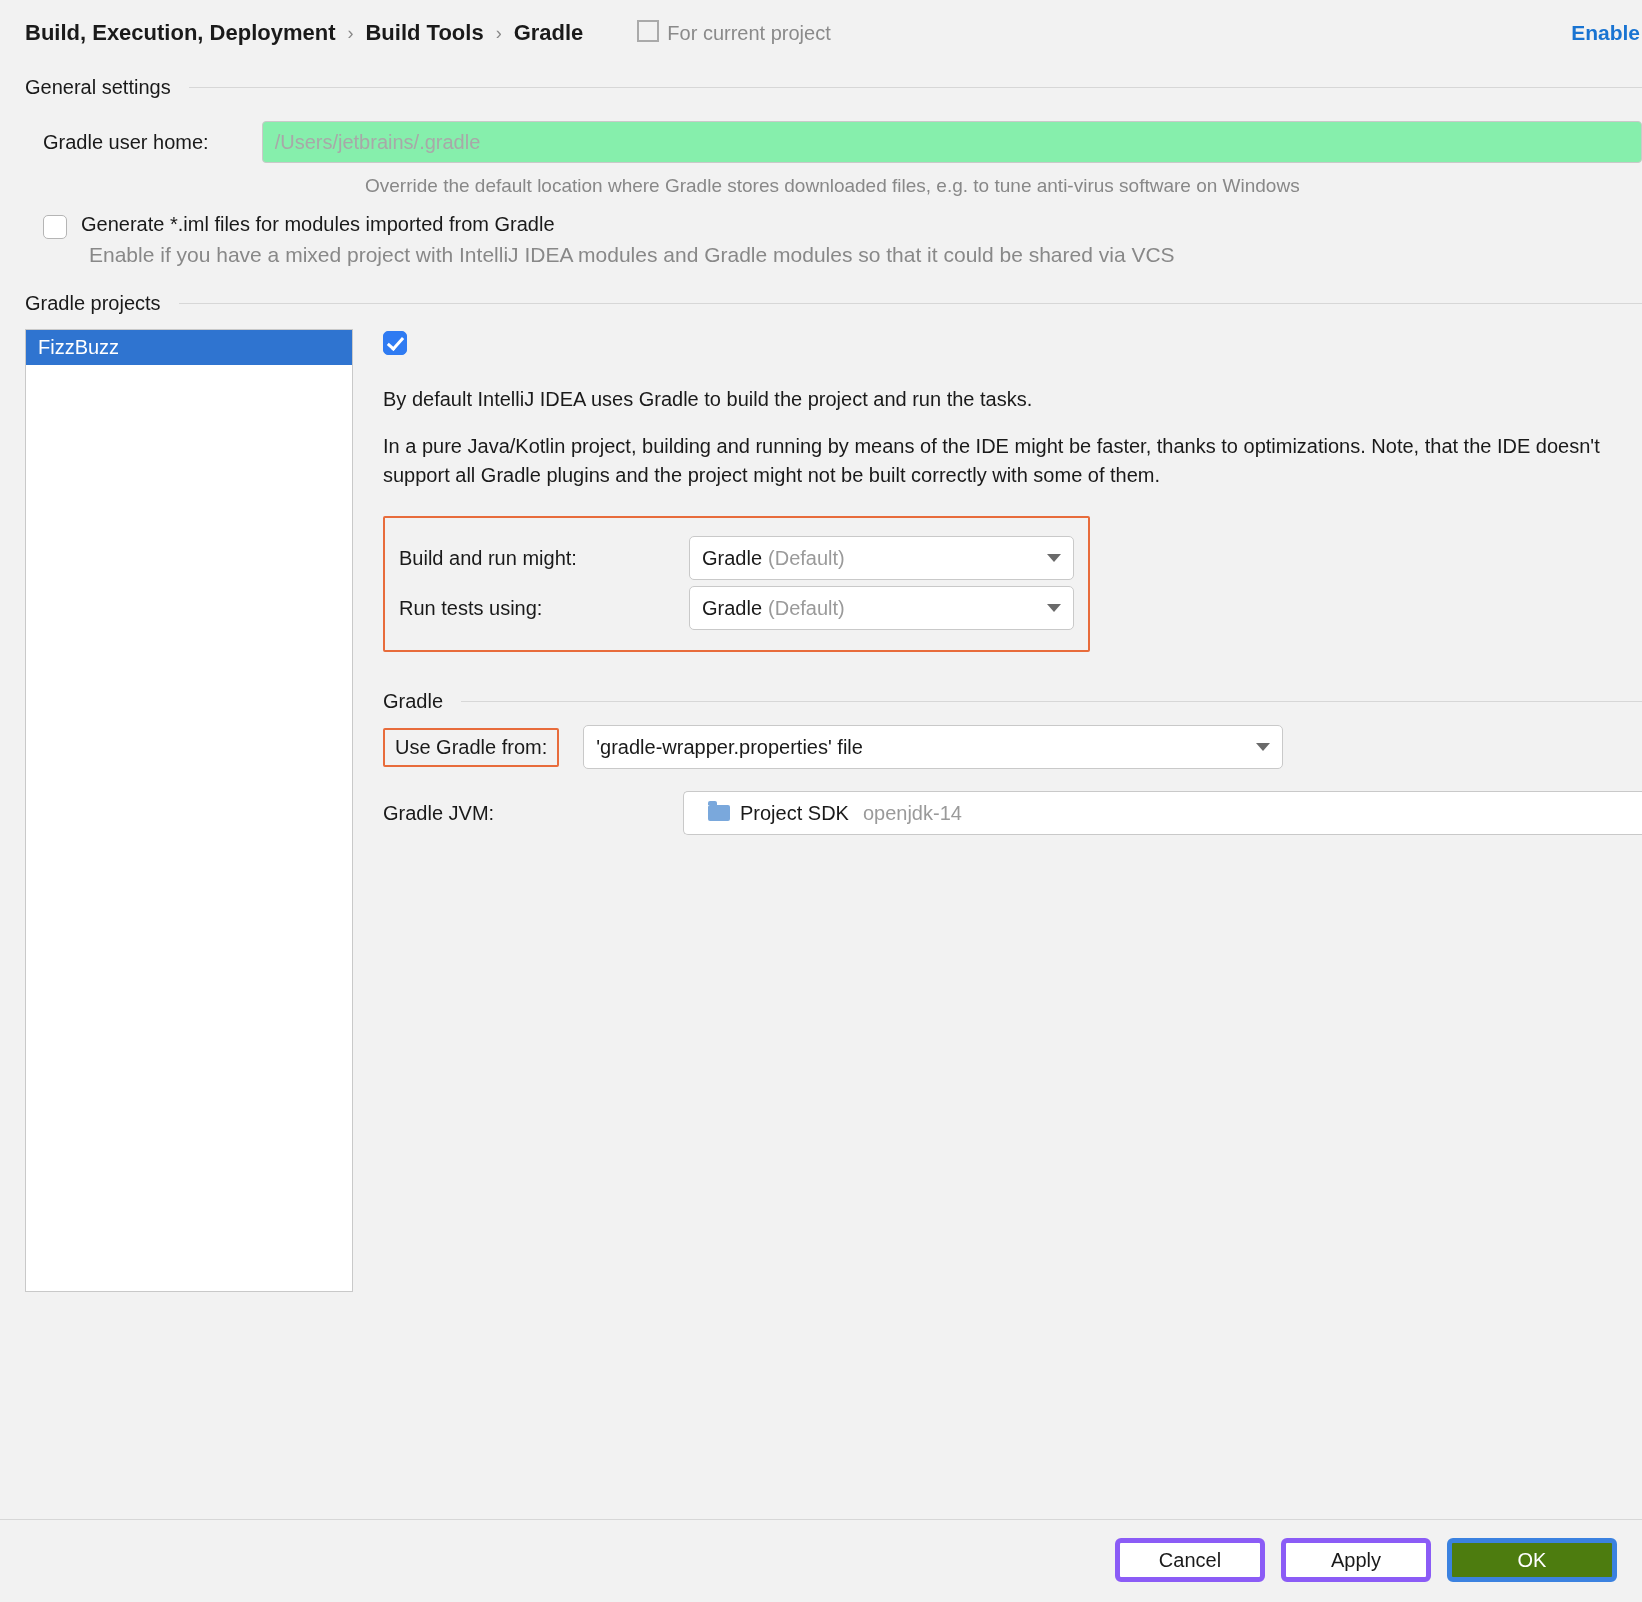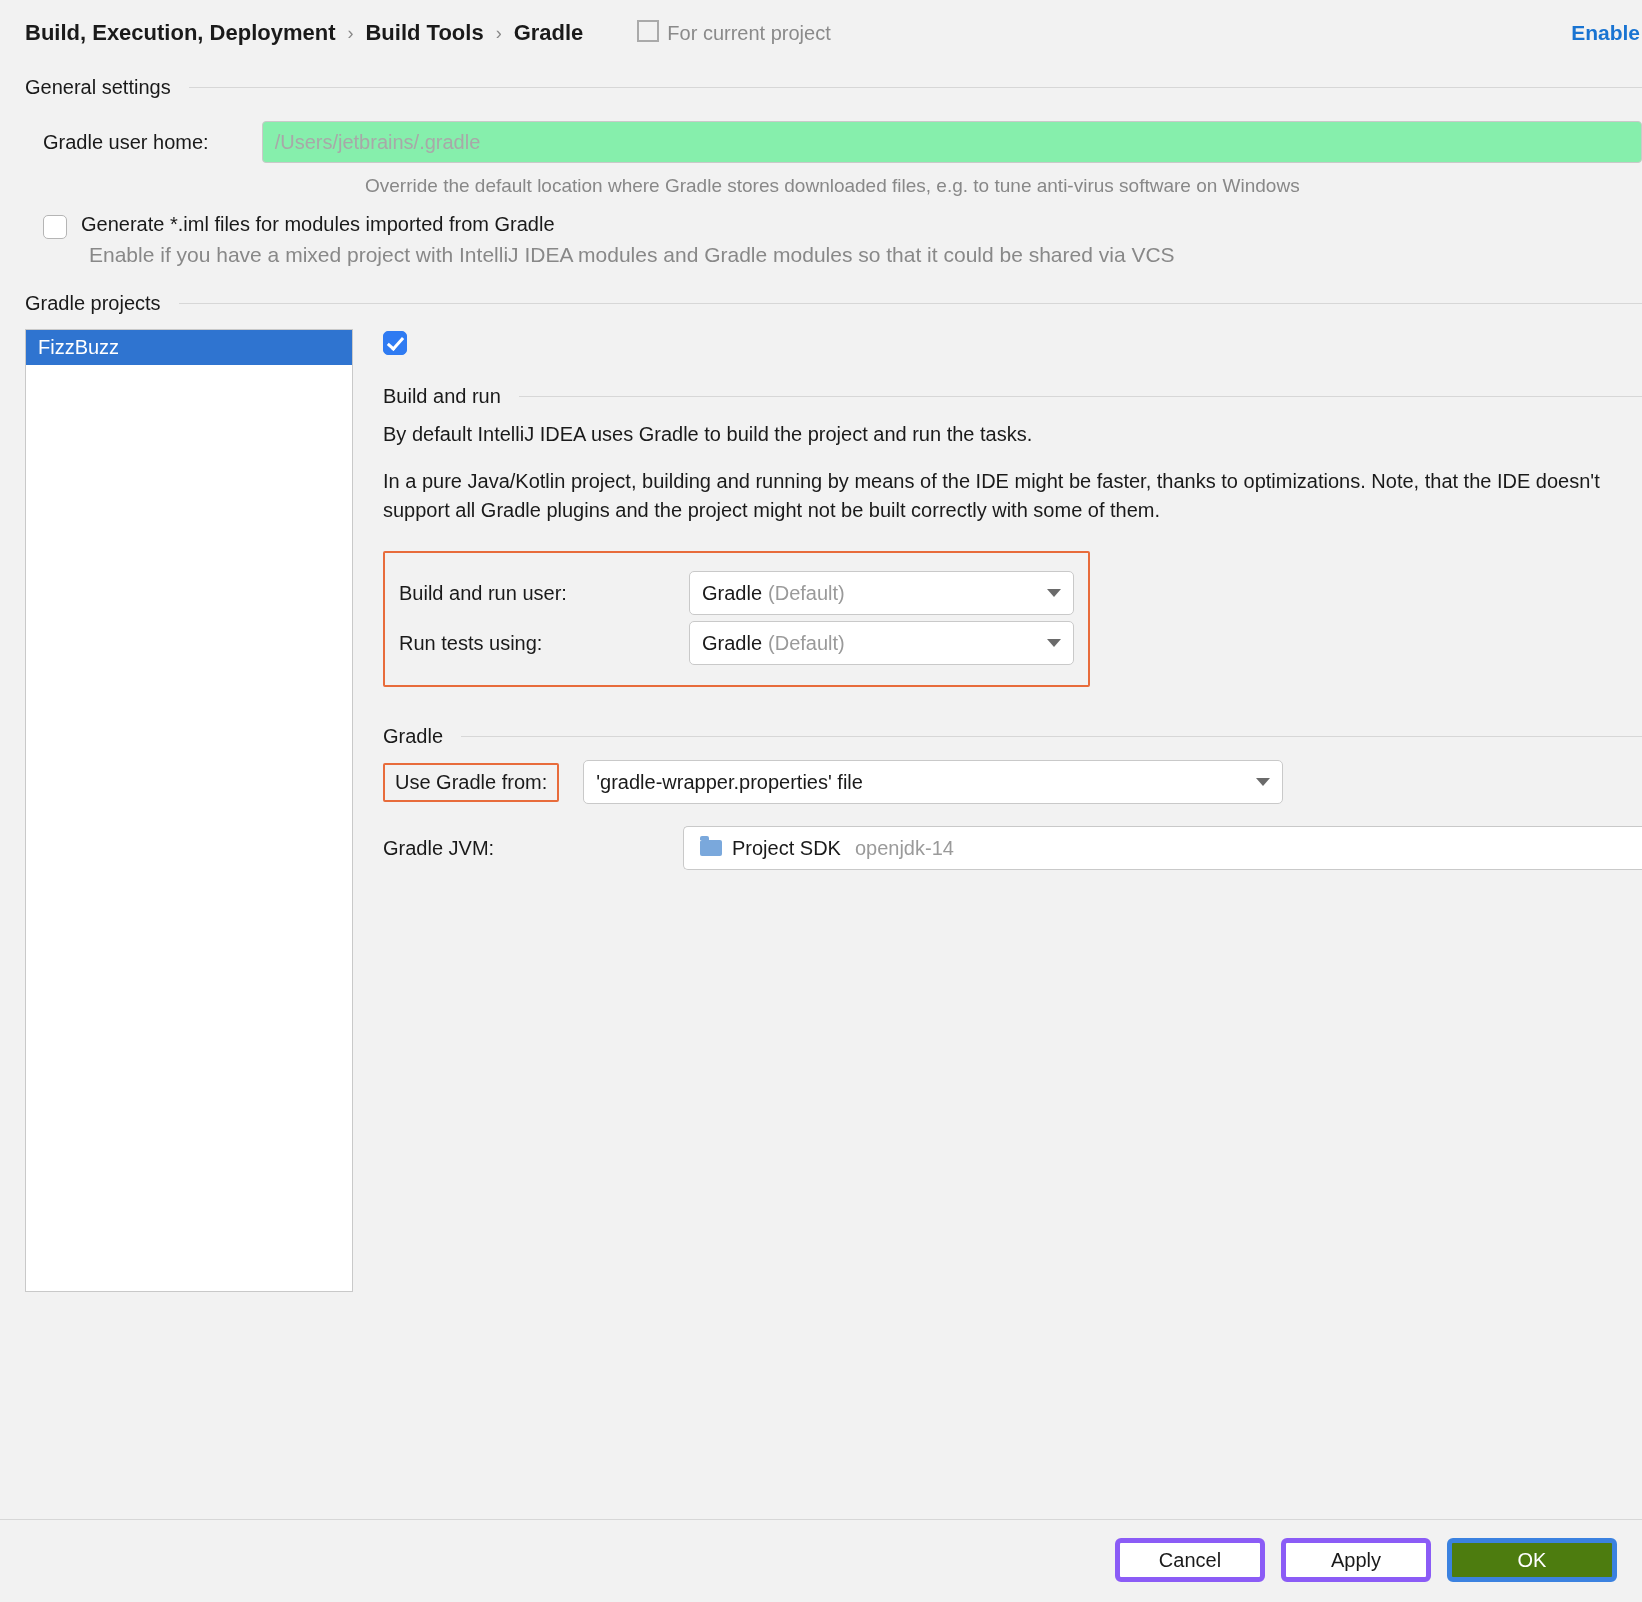--- a/index.html
+++ b/index.html
@@ -276,21 +276,21 @@
     }
     .jvm-combo {
       flex: 1;
       height: 44px;
       background: #fff;
       border: 1px solid #c9c9c9;
       border-radius: 5px 0 0 5px;
       border-right: none;
       display: flex;
       align-items: center;
-      padding: 0 16px;
+      padding: 0 24px;
       font-size: 20px;
       gap: 10px;
     }
     .jvm-combo .sub {
       color: #9a9a9a;
       margin-left: 4px;
     }
     .folder-icon {
       width: 22px;
       height: 16px;
@@ -381,30 +381,26 @@
     </div>
     <div class="projects-body">
       <div class="project-list">
         <div class="project-item selected">FizzBuzz</div>
       </div>
       <div class="project-details">
         <div class="details-check">
           <div class="checkbox checked"></div>
         </div>
 
-        <div class="section-header sub">
-          <span>Build and run</span>
-          <span class="divider"></span>
-        </div>
         <div class="desc">By default IntelliJ IDEA uses Gradle to build the project and run the tasks.</div>
         <div class="desc">In a pure Java/Kotlin project, building and running by means of the IDE might be faster, thanks to optimizations. Note, that the IDE doesn't support all Gradle plugins and the project might not be built correctly with some of them.</div>
 
         <div class="highlight-box">
           <div class="hl-row">
-            <span class="hl-label">Build and run user:</span>
+            <span class="hl-label">Build and run might:</span>
             <div class="combo">
               <span>Gradle</span>
               <span class="suf">(Default)</span>
               <span class="combo-arrow"></span>
             </div>
           </div>
           <div class="hl-row">
             <span class="hl-label">Run tests using:</span>
             <div class="combo">
               <span>Gradle</span>

